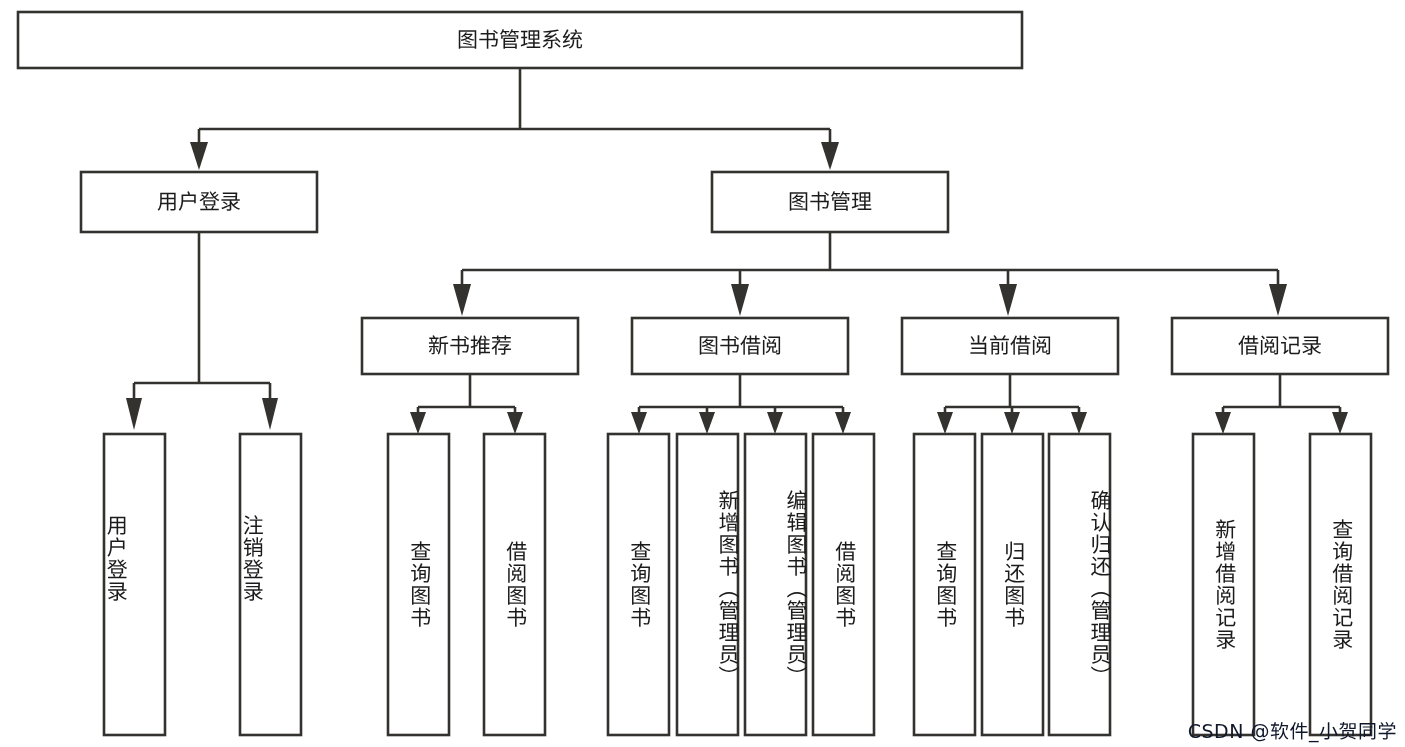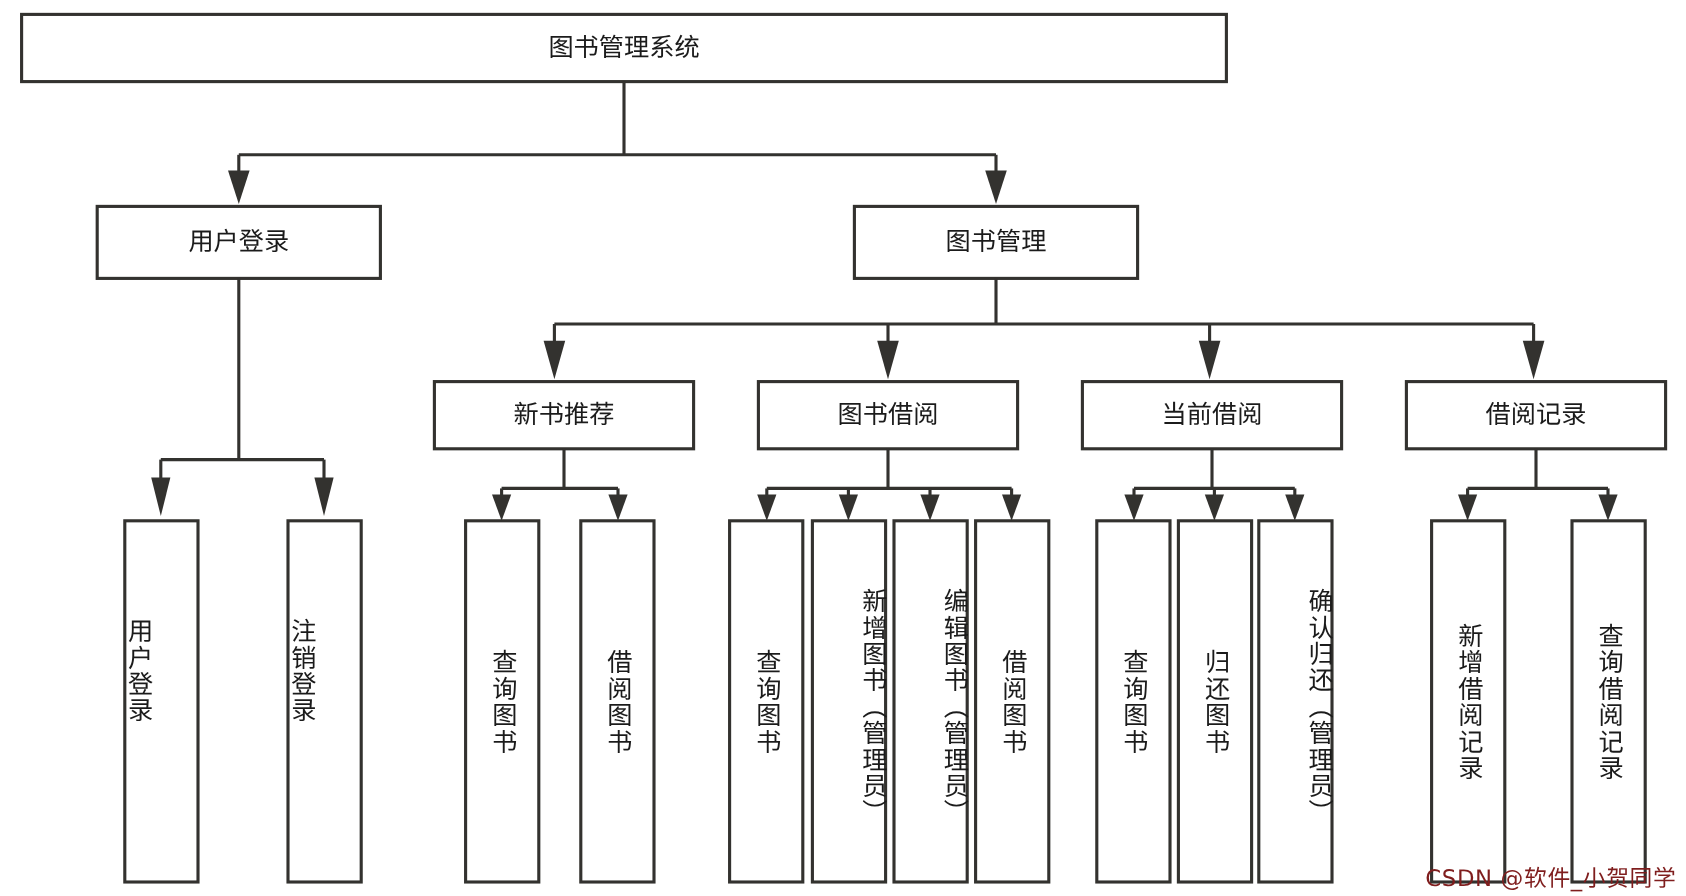--- a/index.html
+++ b/index.html
@@ -65,21 +65,21 @@
     white-space: nowrap;
     pointer-events: none;
     user-select: none;
   }
   .watermark {
     position: absolute;
     right: 8px;
     bottom: 4px;
     font-family: "DejaVu Sans", "Liberation Sans", sans-serif;
     font-size: 19px;
-    color: #7f1d1d;
+    color: #0f172a;
     letter-spacing: 0.5px;
     white-space: nowrap;
     user-select: none;
   }
 </style>
 </head>
 <body>
 
 <div id="diagram-root">
 

